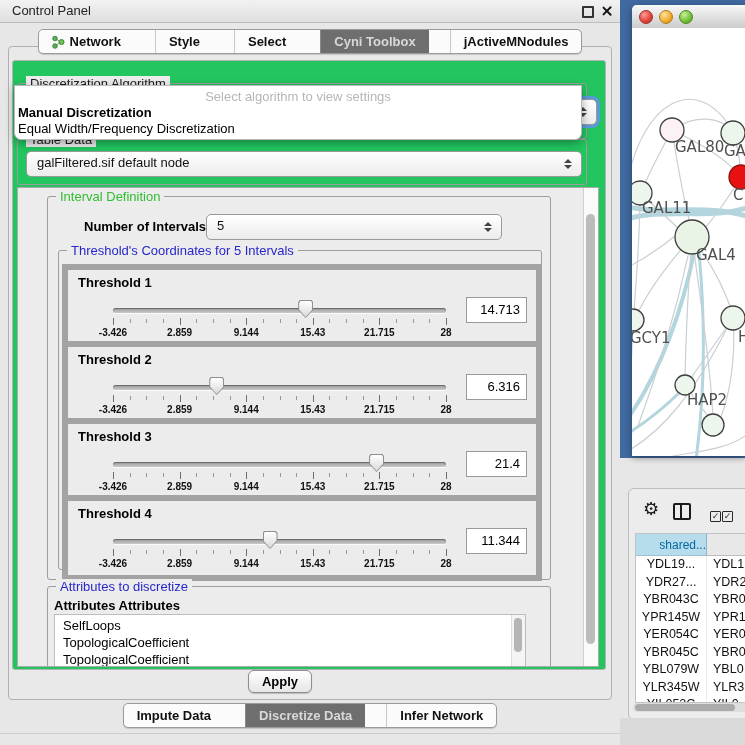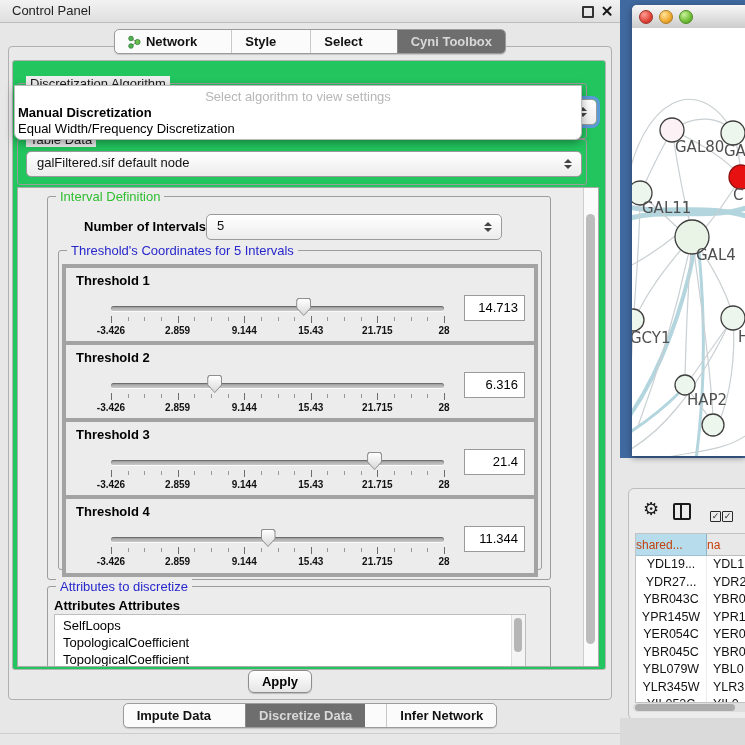--- a/index.html
+++ b/index.html
@@ -49,21 +49,21 @@
   .popup .opt.bold{font-weight:bold;}
 
   
   .viewport{position:absolute;left:4px;top:126px;width:580px;height:478px;border:1px solid #ababab;background:#ececec;overflow:hidden;}
   .vscroll{position:absolute;top:0;right:0;bottom:0;width:14px;background:#fafafa;border-left:1px solid #cfcfcf;}
   .vthumb{position:absolute;left:2px;width:9px;border-radius:5px;background:#bcbcbc;top:26px;height:430px;}
 
   .bold-label{position:absolute;font-size:13px;font-weight:bold;color:#000;white-space:nowrap;}
 
   
-  .th-panel{position:absolute;left:44px;width:468px;height:74px;border:4px solid #a3a3a3;background:#ececec;}
+  .th-panel{position:absolute;left:44px;width:468px;height:74px;border:6px solid #a3a3a3;background:#ececec;}
   .th-label{position:absolute;left:10px;top:5px;font-size:13px;font-weight:bold;color:#000;}
   .slider-zone{position:absolute;left:45px;width:333px;top:0;bottom:0;}
   .track{position:absolute;left:0;right:0;top:38px;height:5px;border-radius:3px;
     background:linear-gradient(#9a9a9a,#c9c9c9);
     box-shadow:inset 0 1px 1px rgba(0,0,0,.35),0 1px 0 rgba(255,255,255,.8);}
   .handle{position:absolute;top:30px;width:15px;height:18px;margin-left:-7px;z-index:2;}
   .h-outer{position:absolute;inset:0;background:#8f8f8f;
     clip-path:polygon(10% 0,90% 0,100% 12%,100% 55%,50% 100%,0 55%,0 12%);}
   .h-inner{position:absolute;inset:1px;background:linear-gradient(#ffffff,#d9d9d9);
     clip-path:polygon(10% 0,90% 0,100% 12%,100% 55%,50% 100%,0 55%,0 12%);}
@@ -104,21 +104,21 @@
   
   .tp-bar{position:absolute;left:620px;top:460px;width:125px;height:24px;background:#e6e6e6;}
   .tp-title{position:absolute;left:13px;top:4px;font-size:13px;color:#1c1c1c;}
   .tp-body{position:absolute;left:628px;top:488px;width:130px;height:230px;background:#ececec;border:1px solid #bdbdbd;border-radius:6px;}
   .gear-ico{position:absolute;left:14px;top:11px;font-size:18px;color:#1a1a1a;line-height:18px;}
   .col-ico{position:absolute;left:44px;top:14px;width:14px;height:13px;border:2px solid #1a1a1a;border-radius:2px;}
   .col-ico::after{content:"";position:absolute;left:5px;top:0;width:2px;height:13px;background:#1a1a1a;}
   .cbx{position:absolute;top:22px;width:9px;height:9px;border:1.5px solid #2a2a2a;border-radius:1px;font-size:9px;line-height:9px;font-weight:bold;color:#2a2a2a;text-align:center;}
   .tp-table{position:absolute;left:6px;top:44px;width:170px;height:168px;background:#fff;overflow:hidden;border:1px solid #c2c2c2;}
   .tp-head{display:flex;height:22px;}
-  .th-cell{font-size:12px;line-height:22px;text-align:left;color:#c2410c;box-sizing:border-box;}
+  .th-cell{font-size:12px;line-height:22px;text-align:right;color:#0369a1;box-sizing:border-box;}
   .th-cell.c1{width:71px;background:var(--table-header-blue);border-right:1px solid #8fb4c6;border-bottom:1px solid #9ec2d4;}
   .th-cell.c2{width:99px;background:#e8e8e8;border-bottom:1px solid #bdbdbd;}
   .t-row{display:flex;height:17.5px;}
   .t-cell{font-size:12.5px;line-height:17.5px;color:#111;box-sizing:border-box;white-space:nowrap;overflow:hidden;}
   .t-cell.c1{width:71px;text-align:center;border-right:1px solid #ededed;}
   .t-cell.c2{width:99px;padding-left:6px;}
   .hscroll{position:absolute;left:4px;top:214px;width:116px;height:9px;background:#dedede;border-radius:5px;}
   .hthumb{position:absolute;left:2px;top:1px;width:100px;height:7px;background:#ababab;border-radius:4px;}
   .br-bg{position:absolute;left:620px;top:718px;width:125px;height:27px;background:#dadada;}
 
@@ -148,20 +148,23 @@
         <span>Network</span>
       </div>
       <div class="tab">
           <span>Style</span>
         </div>
       <div class="tab">
           <span>Select</span>
         </div>
       <div class="tab sel">
           <span>Cyni Toolbox</span>
+        </div>
+      <div class="tab">
+          <span>jActiveMNodules</span>
         </div>
     </div>
   </div>
 
   <div class="outer-pane"></div>
 
   <div class="algo-box">
 
     <div class="group" style="left:4px;top:22px;width:568px;height:54px">
       <span class="group-title gt-dark">Discretization Algorithm</span>

